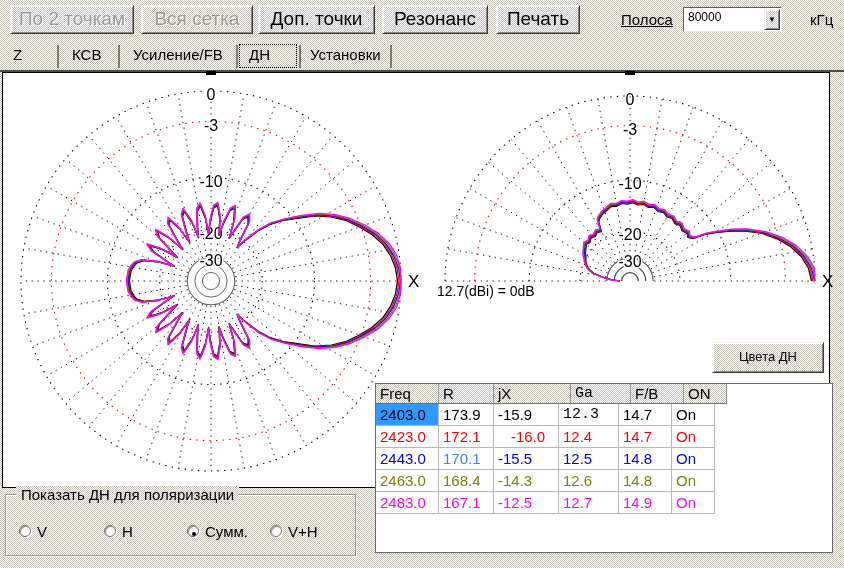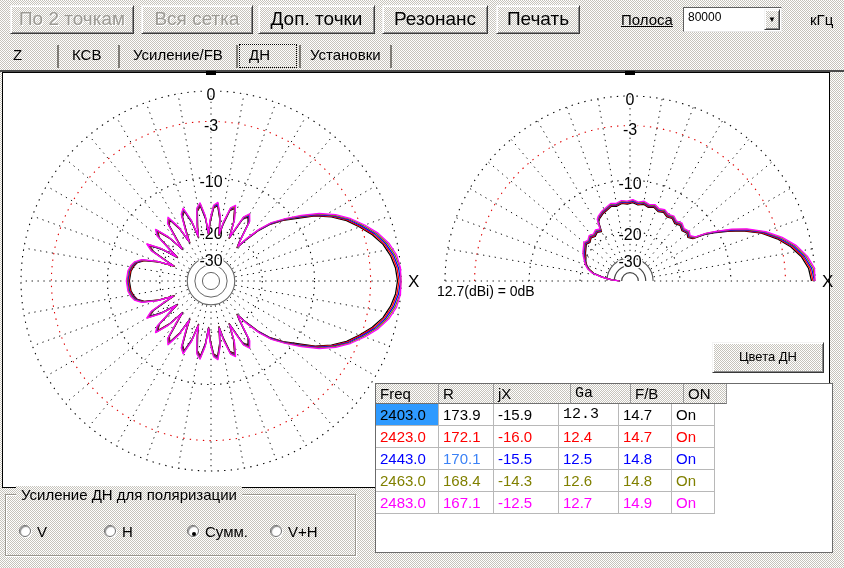--- a/index.html
+++ b/index.html
@@ -221,21 +221,21 @@
       <div class="gcell" style="width: 63px; color: rgb(0, 0, 0); background: rgb(46, 154, 255);">2403.0</div>
       <div class="gcell" style="width: 55px; color: rgb(0, 0, 0);">173.9</div>
       <div class="gcell" style="width: 65px; color: rgb(0, 0, 0);">-15.9</div>
       <div class="gcell" style="width: 60px; color: rgb(0, 0, 0); font-family: Liberation Mono, monospace;">12.3</div>
       <div class="gcell" style="width: 53px; color: rgb(0, 0, 0);">14.7</div>
       <div class="gcell" style="width: 43px; color: rgb(0, 0, 0);">On</div>
     </div>
     <div class="grow">
       <div class="gcell" style="width: 63px; color: rgb(255, 0, 0);">2423.0</div>
       <div class="gcell" style="width: 55px; color: rgb(255, 0, 0);">172.1</div>
-      <div class="gcell" style="width: 65px; color: rgb(255, 0, 0);">-16.0</div>
+      <div class="gcell" style="width: 65px; color: rgb(255, 0, 0); text-align: center;">-16.0</div>
       <div class="gcell" style="width: 60px; color: rgb(255, 0, 0);">12.4</div>
       <div class="gcell" style="width: 53px; color: rgb(255, 0, 0);">14.7</div>
       <div class="gcell" style="width: 43px; color: rgb(255, 0, 0);">On</div>
     </div>
     <div class="grow">
       <div class="gcell" style="width: 63px; color: rgb(0, 0, 255);">2443.0</div>
       <div class="gcell" style="width: 55px; color: #3b82f6;">170.1</div>
       <div class="gcell" style="width: 65px; color: rgb(0, 0, 255);">-15.5</div>
       <div class="gcell" style="width: 60px; color: rgb(0, 0, 255);">12.5</div>
       <div class="gcell" style="width: 53px; color: rgb(0, 0, 255);">14.8</div>
@@ -253,21 +253,21 @@
       <div class="gcell" style="width: 63px; color: rgb(255, 0, 255);">2483.0</div>
       <div class="gcell" style="width: 55px; color: rgb(255, 0, 255);">167.1</div>
       <div class="gcell" style="width: 65px; color: rgb(255, 0, 255);">-12.5</div>
       <div class="gcell" style="width: 60px; color: rgb(255, 0, 255);">12.7</div>
       <div class="gcell" style="width: 53px; color: rgb(255, 0, 255);">14.9</div>
       <div class="gcell" style="width: 43px; color: rgb(255, 0, 255);">On</div>
     </div>
   </div>
 
 <div id="polbox">
-  <span id="polbox-title" class="dither">Усиление ДН для поляризации</span>
+  <span id="polbox-title" class="dither">Показать ДН для поляризации</span>
 <span class="radio-item" id="rad0">
       <span class="radio-circle"></span>
       <span class="radio-label">V</span>
     </span>
     <span class="radio-item" id="rad1">
       <span class="radio-circle"></span>
       <span class="radio-label">H</span>
     </span>
     <span class="radio-item" id="rad2">
       <span class="radio-circle">

